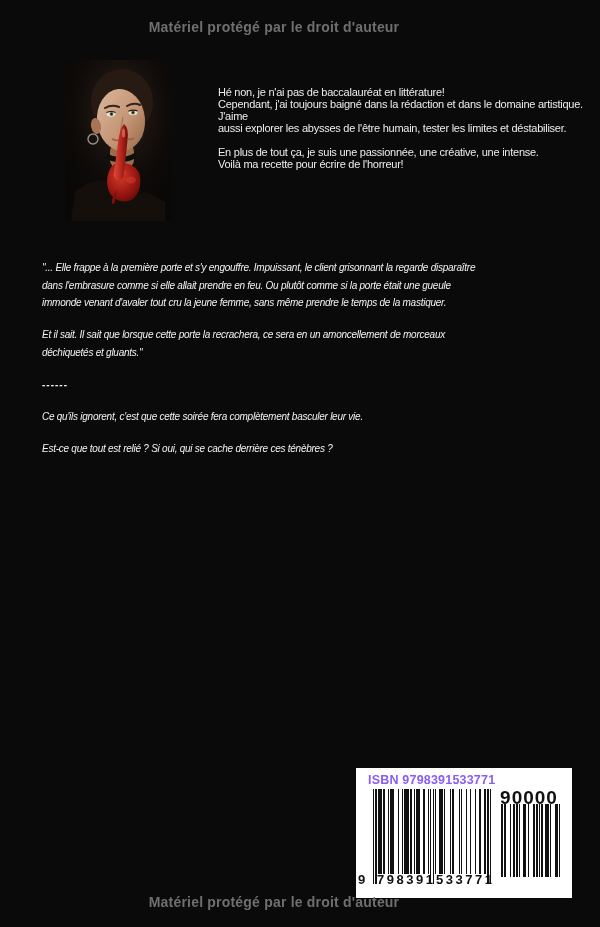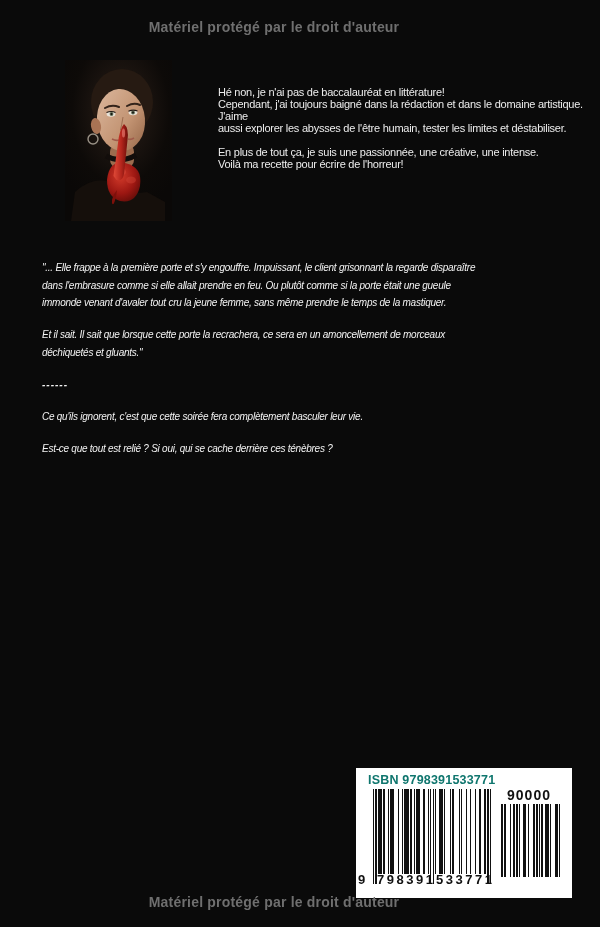--- a/index.html
+++ b/index.html
@@ -47,34 +47,34 @@
 
   .barcode-box{
     position:absolute;left:356px;top:768px;
     width:216px;height:130px;
     background:#ffffff;
     color:#111;
   }
   .isbn-label{
     position:absolute;left:12px;top:5px;
     font-size:12.5px;font-weight:bold;letter-spacing:.2px;
-    color:#0f766e;
+    color:#8b5cf6;
   }
   .main-barcode{position:absolute;left:17px;top:21px;}
   .ean-digits{
     position:absolute;top:104px;height:16px;
     font-size:13px;font-weight:600;color:#111;
   }
   .digit-9{left:2px;}
   .digit-g1{left:21px;letter-spacing:2.5px;}
   .digit-g2{left:80px;letter-spacing:2.5px;}
   .supp-label{
     position:absolute;left:142px;top:19px;width:62px;
     text-align:center;
-    font-size:14px;font-weight:bold;letter-spacing:1px;color:#111;
+    font-size:19px;font-weight:bold;letter-spacing:1px;color:#111;
   }
   .supp-barcode{position:absolute;left:144px;top:36px;}
 </style>
 </head>
 <body>
 
 <div class="page">
 
   <div class="watermark wm-top">Matériel protégé par le droit d'auteur</div>
 

